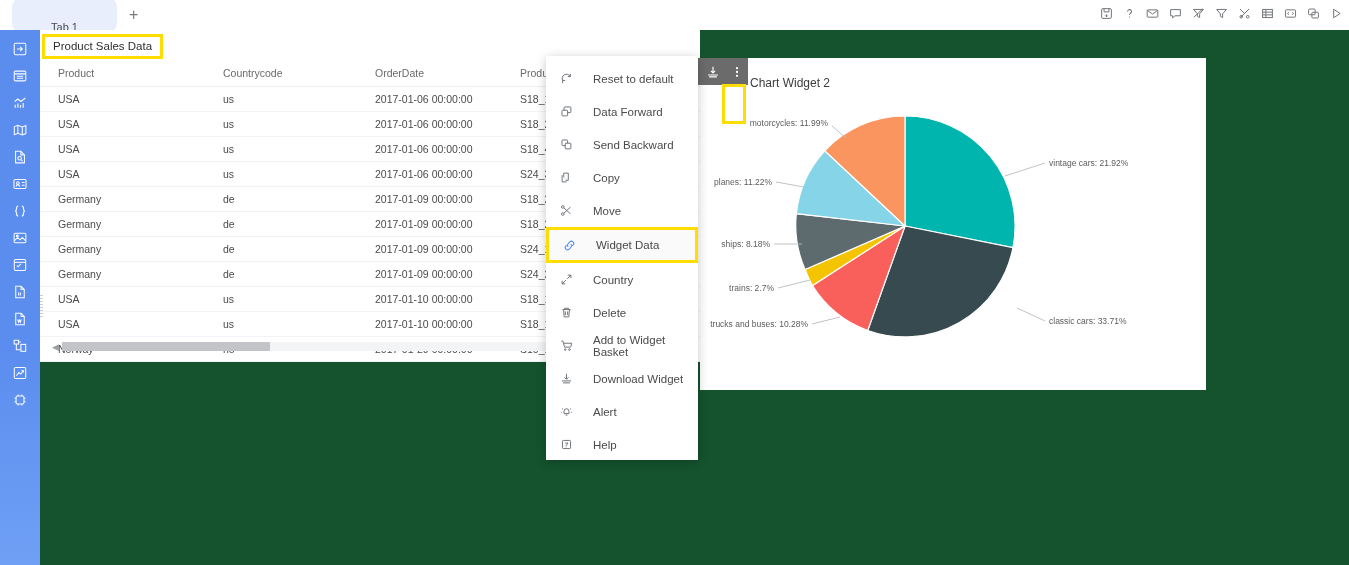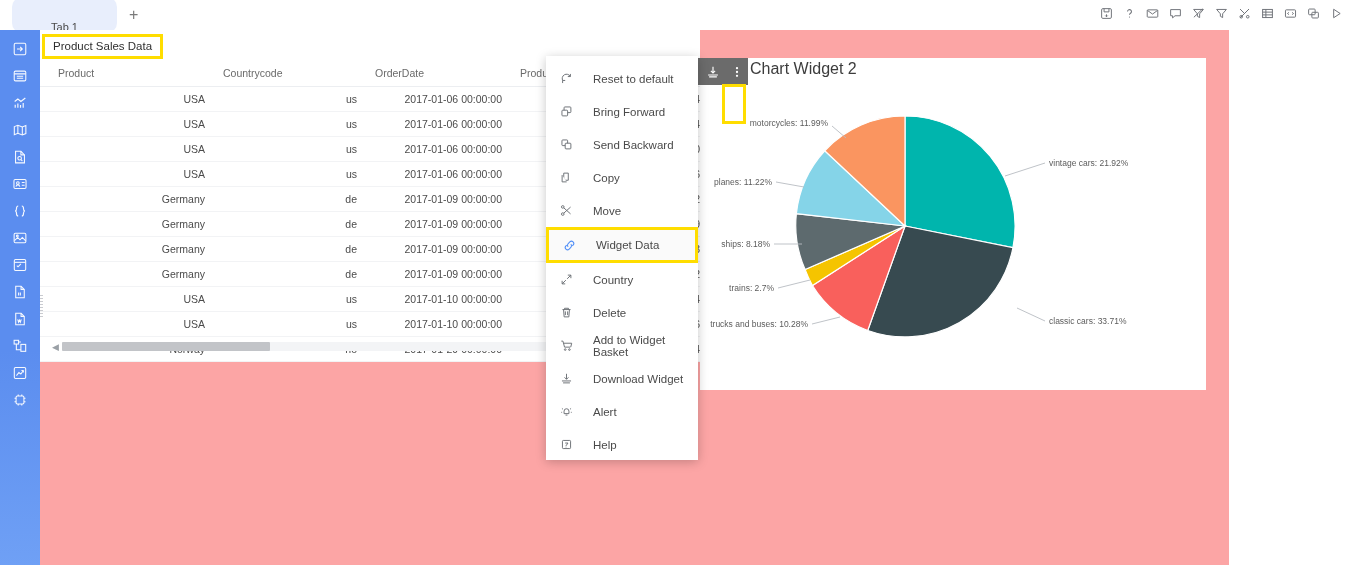--- a/index.html
+++ b/index.html
@@ -56,22 +56,22 @@
   .sb-ico {
     width: 18px; height: 18px;
     display: flex; align-items: center; justify-content: center;
     color: #ffffff; cursor: pointer; opacity: .95;
   }
   .sb-ico svg { display:block; }
 
   
   .canvas {
     position: absolute; left: 40px; top: 30px;
-    width: 1189px; height: 535px;
-    background: #fca5a5;
+    width: 1309px; height: 535px;
+    background: #14532d;
   }
 
   
   .table-widget {
     position: absolute; left: 0px; top: 0px;
     width: 660px; height: 332px;
     background: #ffffff;
     overflow: hidden;
   }
   .tw-title-wrap {
@@ -92,21 +92,21 @@
     font-size: 10.5px; font-weight: normal;
     color: #6a6a6a; text-align: left;
     padding: 7px 0 7px 18px;
     border-bottom: 1px solid #eceef1;
     background: #fff;
   }
   .tbl td {
     font-size: 10.5px; color: #4b4b4b;
     padding: 6px 0 6px 18px;
     border-bottom: 1px solid #f2f3f5;
-    white-space: nowrap; overflow: hidden; text-align: right;
+    white-space: nowrap; overflow: hidden;
   }
   .tbl col.c1 { width: 165px; }
   .tbl col.c2 { width: 152px; }
   .tbl col.c3 { width: 145px; }
   .tbl col.c4 { width: 198px; }
 
   .hscroll {
     position: absolute; left: 12px; bottom: 10px;
     width: 640px; height: 11px;
     display: flex; align-items: center;
@@ -147,22 +147,22 @@
   }
   .cw-toolbar .tb-ico svg { display:block; }
   .kebab-highlight {
     position: absolute; left: 22px; top: 26px;
     width: 24px; height: 40px;
     border: 3px solid #ffdd00;
     background: transparent;
     pointer-events: none;
   }
   .cw-title {
-    position: absolute; left: 50px; top: 2px;
-    font-size: 16px; color: #3c3c3c; white-space: nowrap;
+    position: absolute; left: 50px; top: 18px;
+    font-size: 12px; color: #3c3c3c; white-space: nowrap;
   }
 
   .pie-area { position: absolute; left: 0; top: 28px; width: 506px; height: 300px; }
   .pie-area svg { display:block; }
   .pie-label { font-size: 8.5px; fill: #5c5c5c; font-family: "Liberation Sans", sans-serif; }
 
   
   .ctx-menu {
     position: absolute; left: 546px; top: 56px;
     width: 152px; height: 404px;
@@ -575,21 +575,21 @@
       <span>Reset to default</span>
     </div>
 
     <div class="ctx-item">
       <span class="ci">
         <svg width="13" height="13" viewBox="0 0 16 16" fill="none" stroke="currentColor" stroke-width="1.2">
           <rect x="5" y="2.4" width="8.4" height="7" rx="1"></rect>
             <rect x="2.4" y="6.4" width="7" height="7" rx="1" fill="#ffffff"></rect>
         </svg>
       </span>
-      <span>Bring Forward</span>
+      <span>Data Forward</span>
     </div>
 
     <div class="ctx-item">
       <span class="ci">
         <svg width="13" height="13" viewBox="0 0 16 16" fill="none" stroke="currentColor" stroke-width="1.2">
           <rect x="2.4" y="2.4" width="7" height="7" rx="1"></rect>
             <rect x="6.4" y="6.4" width="7" height="7" rx="1" fill="#ffffff"></rect>
         </svg>
       </span>
       <span>Send Backward</span>

